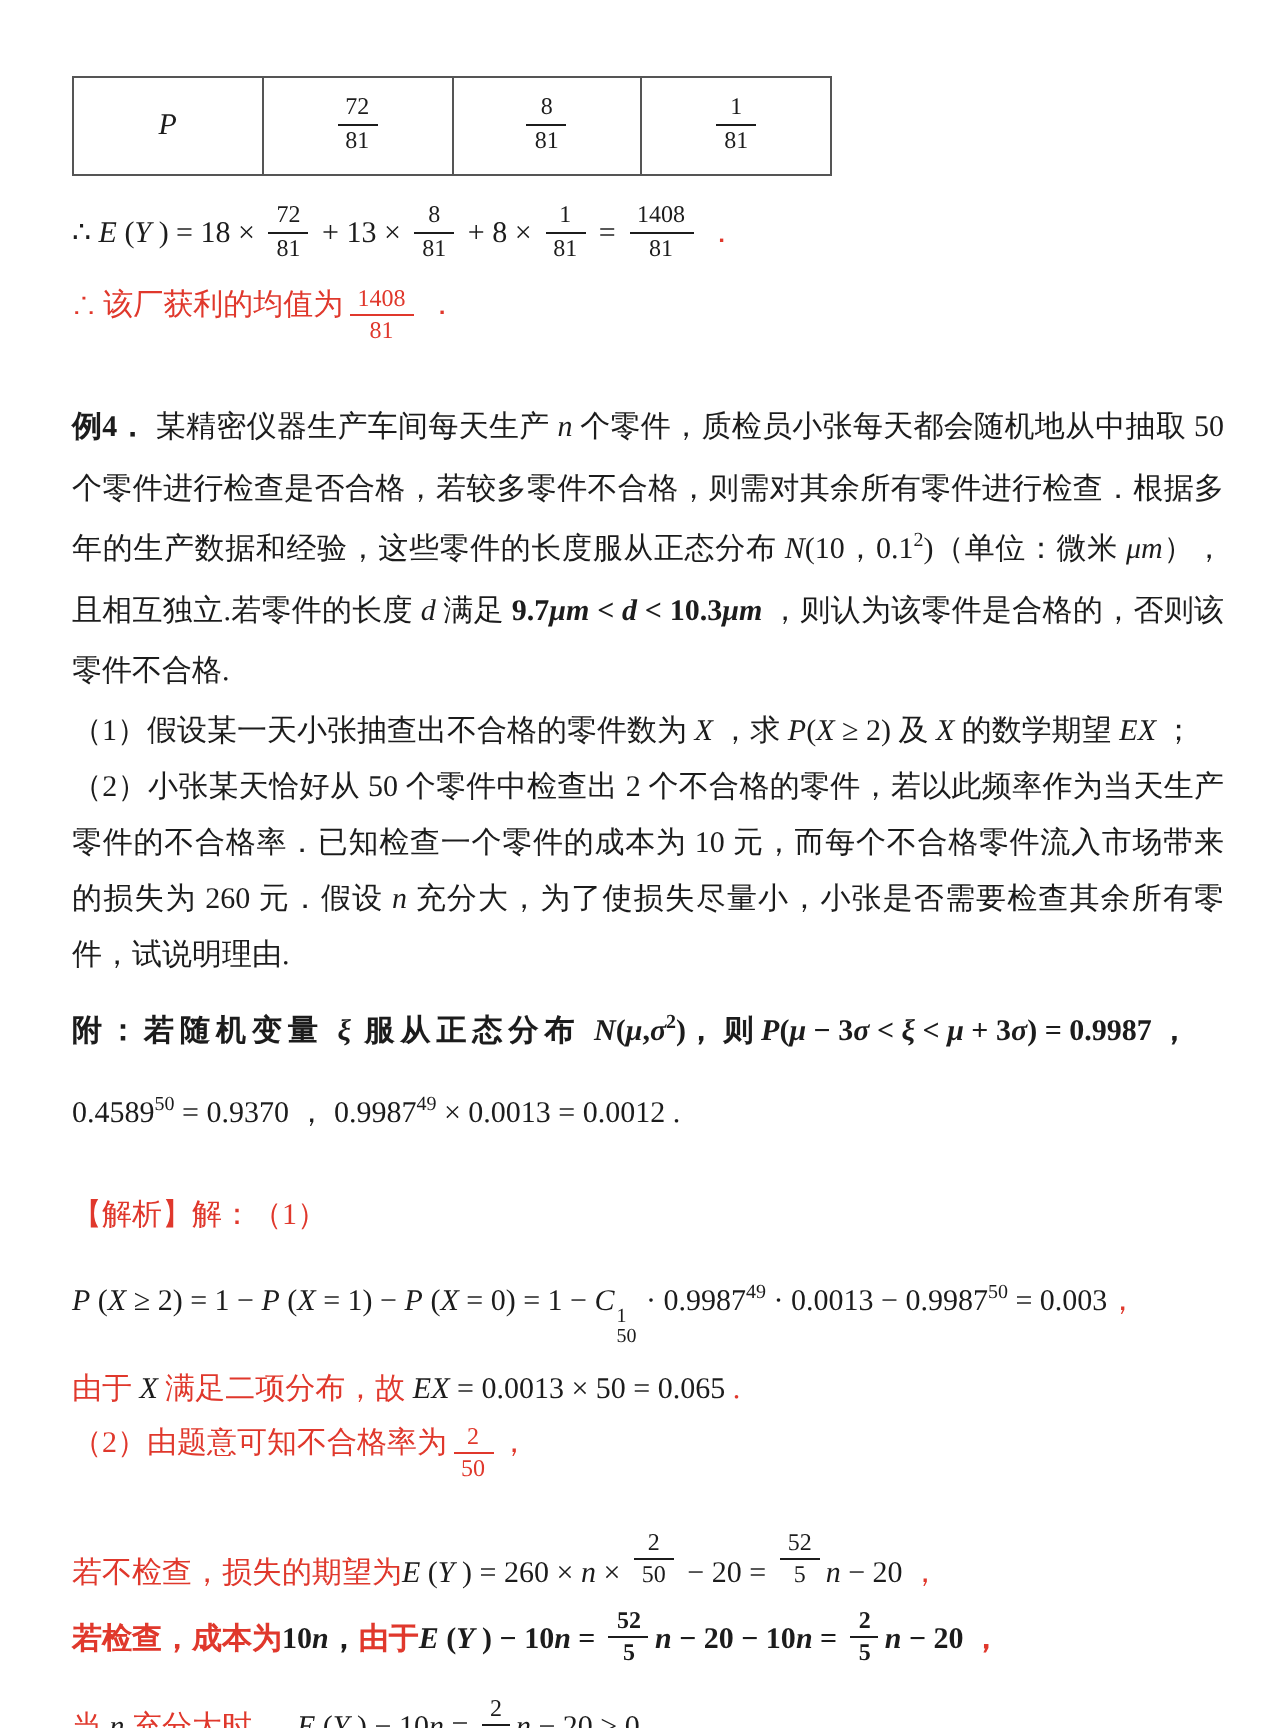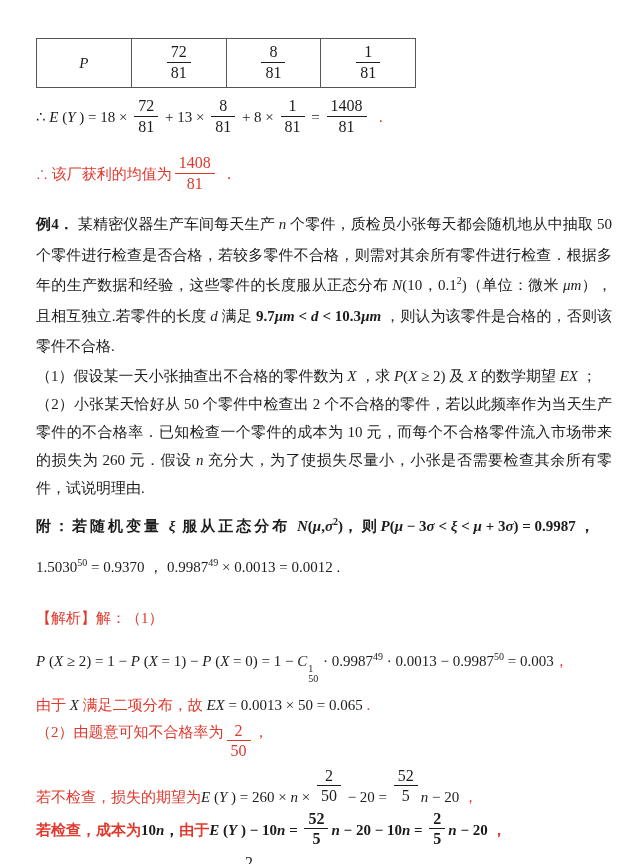--- a/index.html
+++ b/index.html
@@ -16,33 +16,33 @@
   .rowlabel{font-style:italic;}
 
   
   .math{font-style:italic;}
   .red{color:#e0382c;}
   .bold{font-weight:bold;}
   .spread{letter-spacing:3px;}
   sup{font-size:10px;line-height:0;}
 
   
-  .frac{display:inline-block;text-align:center;vertical-align:middle;line-height:1.1;font-size:16px;margin:0 3px;transform:translateY(-1px);}
+  .frac{display:inline-block;text-align:center;vertical-align:middle;line-height:1.1;font-size:12px;margin:0 3px;transform:translateY(-1px);}
   .frac .num{display:block;padding:0 4px 1px;border-bottom:1px solid currentColor;}
   .frac .den{display:block;padding:1px 4px 0;}
 
   
   .supsub{display:inline-flex;flex-direction:column;font-size:10px;line-height:1.05;vertical-align:-6px;margin:0 1px;text-align:left;}
 
   p.line{margin:0;}
   .para{line-height:30.5px;text-align:justify;}
   .qline{line-height:28px;text-align:justify;}
   #blk-expectation{margin-top:8px;line-height:1.25;min-height:42px;display:flex;align-items:center;flex-wrap:wrap;}
   #blk-expectation span{white-space:pre;}
-  #blk-profit{margin-top:16px;line-height:1.25;min-height:40px;display:flex;align-items:center;}
+  #blk-profit{margin-top:6px;line-height:1.25;min-height:40px;display:flex;align-items:flex-start;}
   #blk-profit span{white-space:pre;}
   #blk-ex4{margin-top:15px;}
   #blk-appendix{margin-top:11px;line-height:26px;font-weight:bold;}
   #blk-appendix2{margin-top:17px;line-height:22px;}
   #blk-analysis{margin-top:29px;line-height:22px;}
   #blk-pformula{margin-top:21px;line-height:22px;}
   #blk-binomial{margin-top:9px;line-height:22px;}
   #blk-part2{margin-top:7px;line-height:1.2;min-height:38px;display:flex;align-items:flex-start;}
   #blk-nocheck{margin-top:5px;line-height:1.2;min-height:40px;display:flex;align-items:flex-end;}
   #blk-check{margin-top:4px;line-height:1.2;min-height:40px;display:flex;align-items:center;font-weight:bold;}
@@ -92,21 +92,21 @@
       <span class="red">∴ 该厂获利的均值为</span>
       <span class="frac red"><span class="num">1408</span><span class="den">81</span></span>
       <span class="red"> ．</span>
     </p>
 
   <p class="line para" id="blk-ex4"><span class="bold">例4．</span><span>  某精密仪器生产车间每天生产 </span><span class="math">n</span><span> 个零件，质检员小张每天都会随机地从中抽取 50 个零件进行检查是否合格，若较多零件不合格，则需对其余所有零件进行检查．根据多年的生产数据和经验，这些零件的长度服从正态分布 </span><span class="math">N</span><span>(10，0.1</span><sup>2</sup><span>)（单位：微米 </span><span class="math">μm</span><span>），且相互独立.若零件的长度 </span><span class="math">d</span><span> 满足 </span><span class="bold">9.7</span><span class="math bold">μm</span><span class="bold"> &lt; </span><span class="math bold">d</span><span class="bold"> &lt; 10.3</span><span class="math bold">μm</span><span> ，则认为该零件是合格的，否则该零件不合格.</span></p>
   <p class="line qline"><span>（1）假设某一天小张抽查出不合格的零件数为 </span><span class="math">X</span><span> ，求 </span><span class="math">P</span><span>(</span><span class="math">X</span><span> ≥ 2)</span><span> 及 </span><span class="math">X</span><span> 的数学期望 </span><span class="math">EX</span><span> ；</span></p>
   <p class="line qline"><span>（2）小张某天恰好从 50 个零件中检查出 2 个不合格的零件，若以此频率作为当天生产零件的不合格率．已知检查一个零件的成本为 10 元，而每个不合格零件流入市场带来的损失为 260 元．假设 </span><span class="math">n</span><span> 充分大，为了使损失尽量小，小张是否需要检查其余所有零件，试说明理由.</span></p>
 
   <p class="line" id="blk-appendix"><span class="spread">附：若随机变量 </span><span class="math">ξ</span><span class="spread"> 服从正态分布 </span><span class="math">N</span><span>(</span><span class="math">μ</span><span>,</span><span class="math">σ</span><sup>2</sup><span>)，  则 </span><span class="math">P</span><span>(</span><span class="math">μ</span><span> − 3</span><span class="math">σ</span><span> &lt; </span><span class="math">ξ</span><span> &lt; </span><span class="math">μ</span><span> + 3</span><span class="math">σ</span><span>) = 0.9987 ，</span></p>
-  <p class="line" id="blk-appendix2"><span>1.5030</span><sup>50</sup><span> = 0.9370 ，  0.9987</span><sup>49</sup><span> × 0.0013 = 0.0012 .</span></p>
+  <p class="line" id="blk-appendix2"><span>0.4589</span><sup>50</sup><span> = 0.9370 ，  0.9987</span><sup>49</sup><span> × 0.0013 = 0.0012 .</span></p>
 
   <p class="line" id="blk-analysis"><span class="red">【解析】</span><span class="red">解：（1）</span></p>
   <p class="line" id="blk-pformula"><span class="math">P</span><span> (</span><span class="math">X</span><span> ≥ 2) = 1 − </span><span class="math">P</span><span> (</span><span class="math">X</span><span> = 1) − </span><span class="math">P</span><span> (</span><span class="math">X</span><span> = 0) = 1 − </span><span><span class="math">C</span><span class="supsub">
           <span>1</span>
           <span>50</span>
         </span></span><span> · 0.9987</span><sup>49</sup><span> · 0.0013 − 0.9987</span><sup>50</sup><span> = 0.003</span><span class="red">，</span></p>
   <p class="line" id="blk-binomial"><span class="red">由于 </span><span class="math">X</span><span class="red"> 满足二项分布，故 </span><span class="math">EX</span><span> = 0.0013 × 50 = 0.065</span><span class="red"> .</span></p>
   <p class="line" id="blk-part2">
       <span class="red">（2）由题意可知不合格率为</span>
       <span class="frac red"><span class="num">2</span><span class="den">50</span></span>

